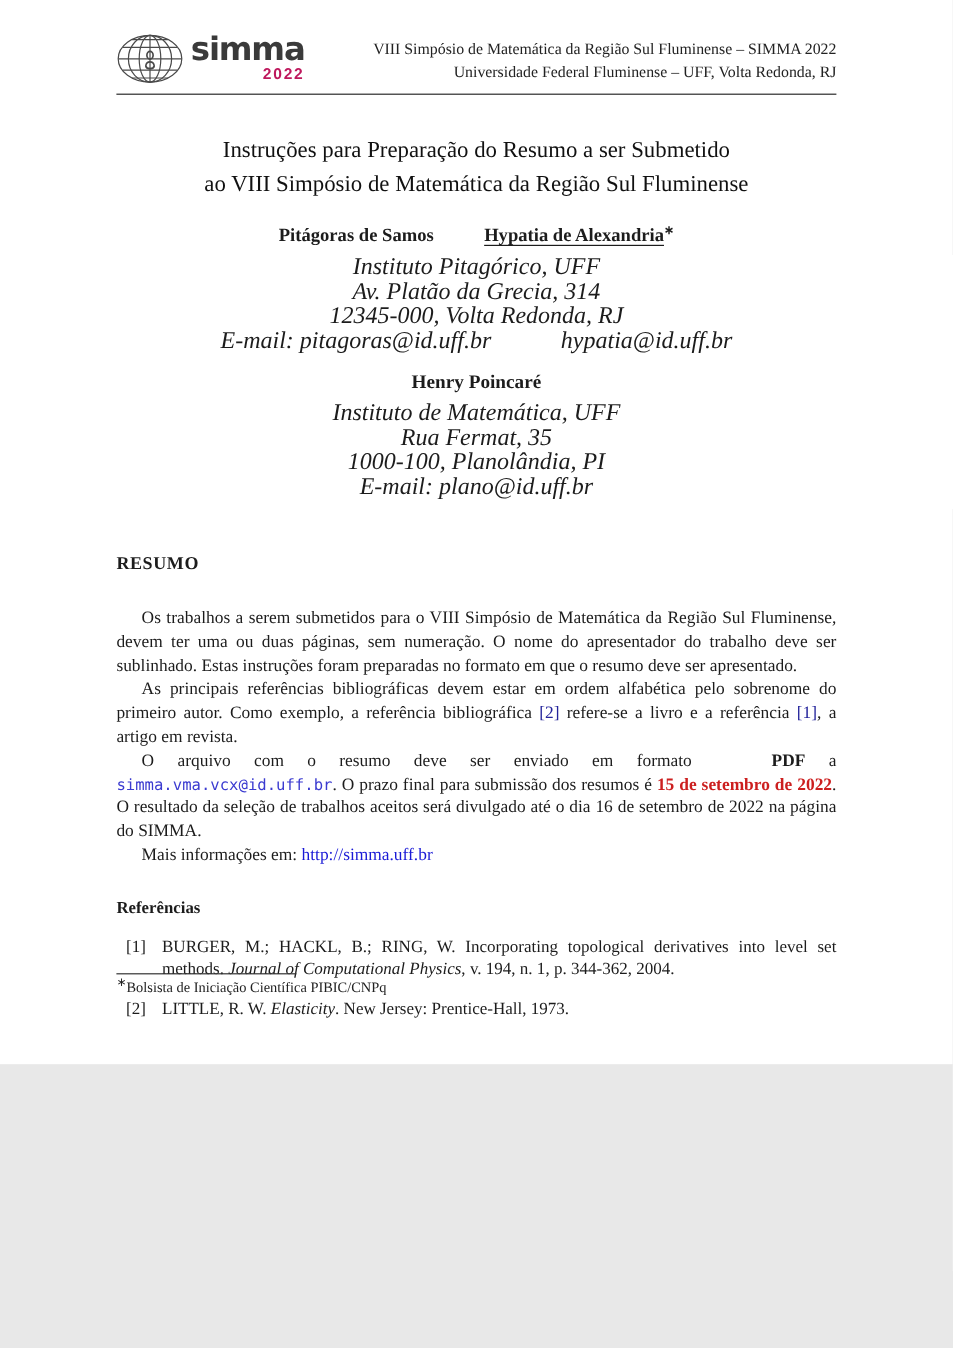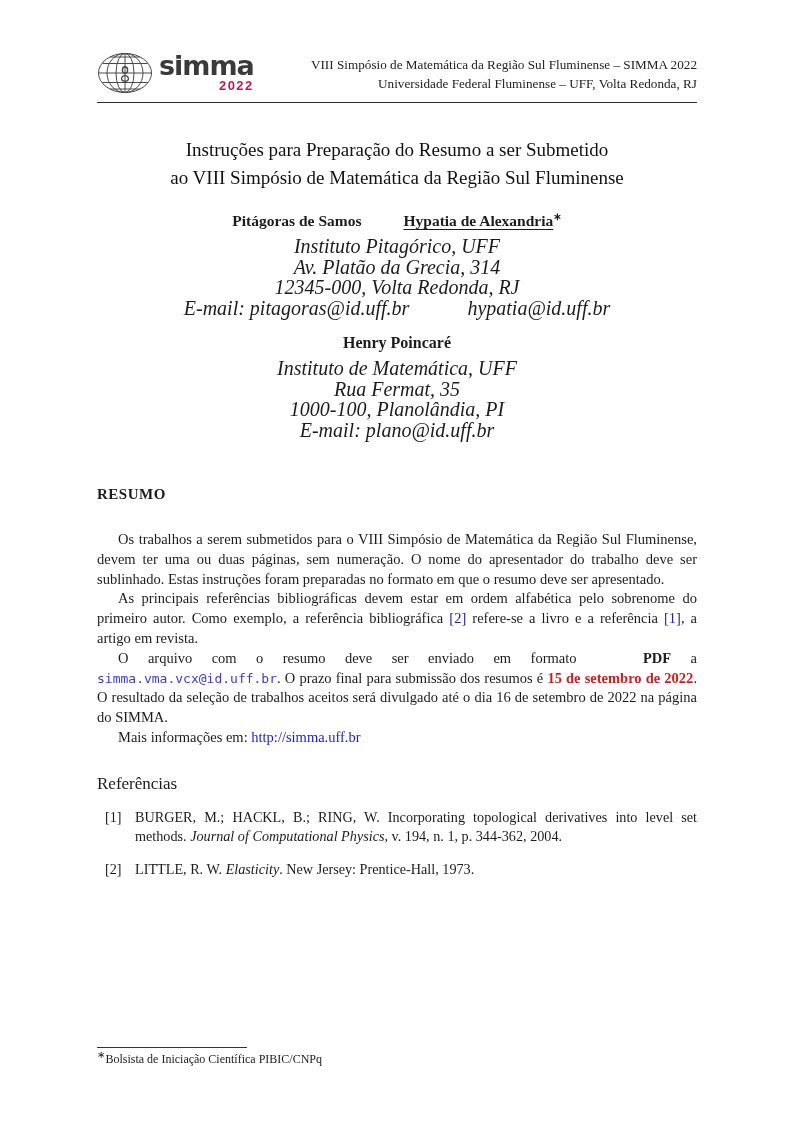--- a/index.html
+++ b/index.html
@@ -1,22 +1,22 @@
 <!DOCTYPE html>
 <html><head>
 <meta charset="utf-8">
 <style>
   html,body{margin:0;padding:0;background:#e8e8e8;}
   .page{
     position:relative;
-    width:794px;height:1123px;
+    width:794px;height:887px;
     margin:0 auto;
     background:#ffffff;
     box-sizing:border-box;
-    padding:52px 97px 0 97px;
+    padding:28px 97px 0 97px;
     font-family:"Liberation Serif", serif;
     color:#1c1c1c;
     overflow:hidden;
   }
   
   .hdr{display:flex;justify-content:space-between;align-items:flex-start;}
   .logo{display:flex;align-items:center;gap:6px;}
   .logo svg{display:block;}
   .logo-text{display:flex;flex-direction:column;align-items:flex-end;}
   .brand{
@@ -65,21 +65,21 @@
     font-size:14.5px;line-height:19.8px;
     text-indent:21px;
   }
   .s-bold{font-weight:bold;margin-left:47px;}
   .s-italic{font-style:italic;}
   .s-cite{color:#23239b;}
   .s-link{color:#1a1ad6;}
   .s-mono{font-family:"DejaVu Sans Mono", monospace;font-size:13px;color:#3b3bd0;}
   .s-red{color:#cc1f1f;font-weight:bold;}
   
-  .refs-h{margin:26px 0 14px 0;font-size:17px;font-weight:normal;}
+  .refs-h{margin:26px 0 14px 0;font-size:14px;font-weight:bold;}
   .ref-item{
     display:flex;margin:0 0 13px 0;
     font-size:14.2px;line-height:19.6px;text-align:justify;
   }
   .ref-label{flex:0 0 22px;margin-left:8px;margin-right:8px;}
   .ref-text{flex:1;}
   
   .footnote{position:absolute;left:97px;bottom:56px;width:600px;}
   .fn-rule{width:150px;border-top:1px solid #333;margin-bottom:4px;}
   .fn-text{font-size:12px;color:#222;}

